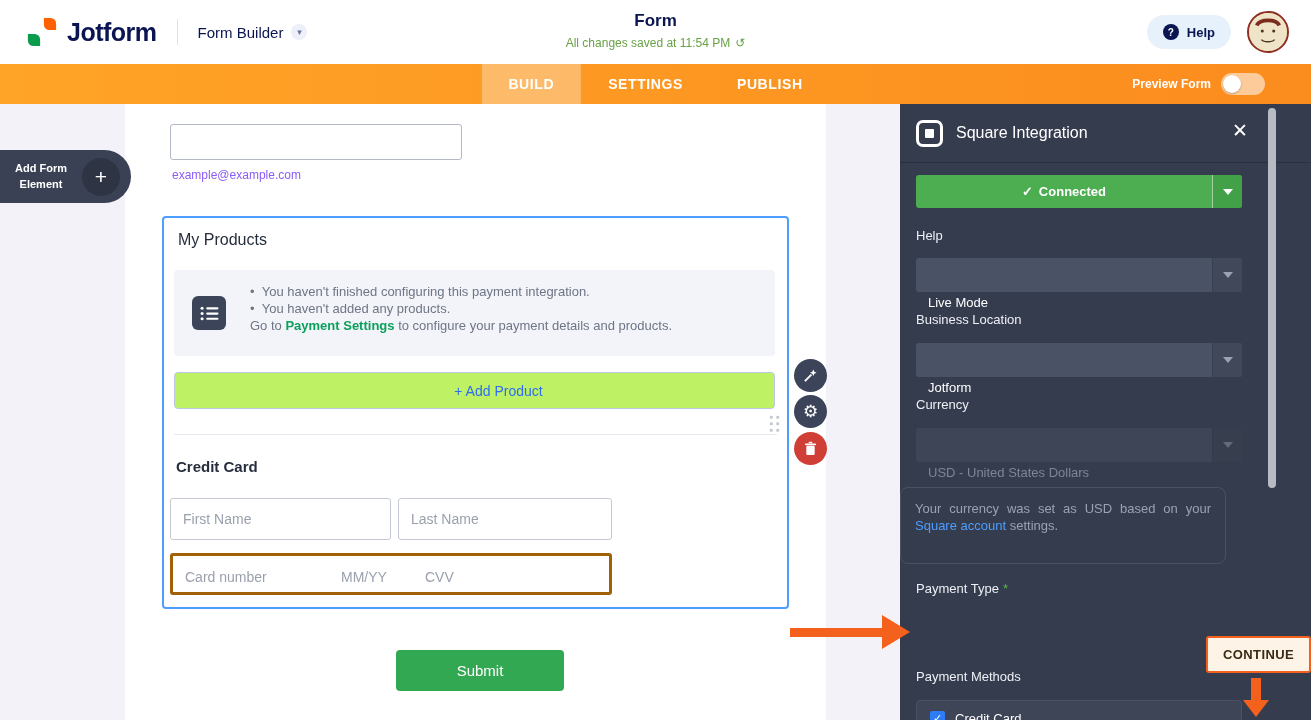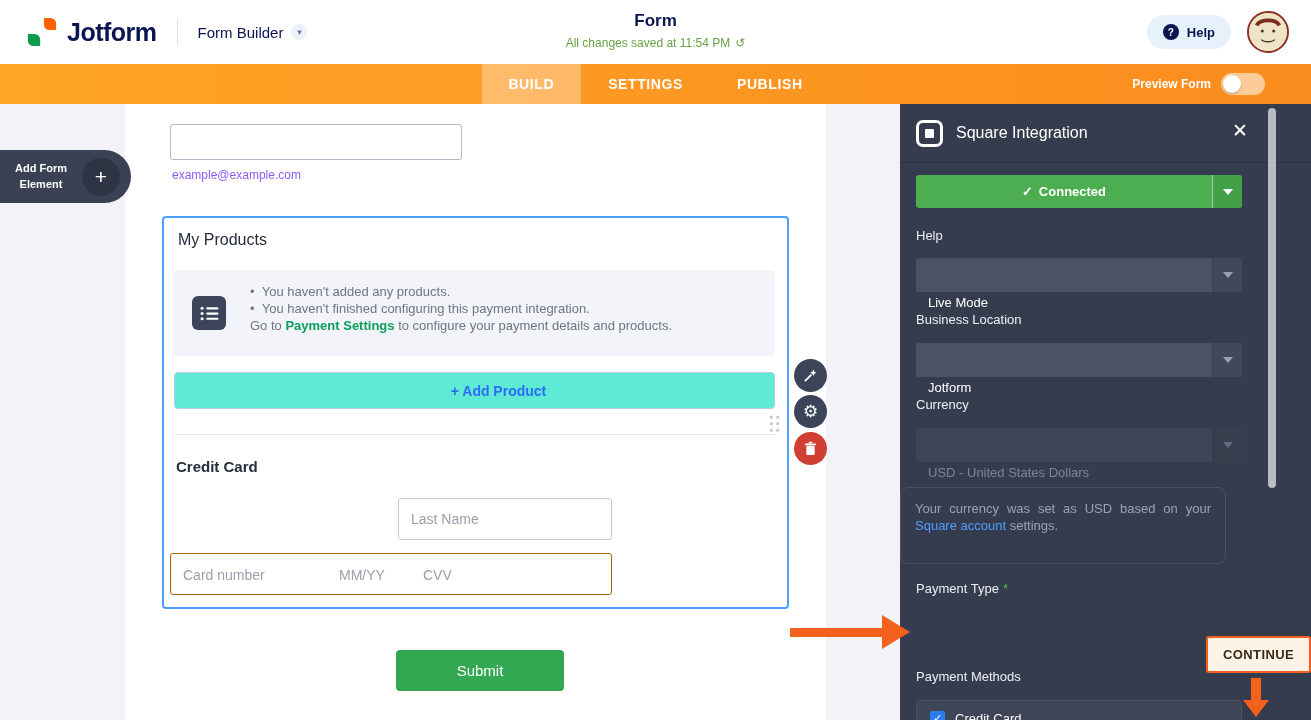--- a/index.html
+++ b/index.html
@@ -43,29 +43,29 @@
 
   .email-input { position:absolute; left:45px; top:20px; width:292px; height:36px; border:1px solid #b3b8c6; border-radius:3px; background:#fff; font:inherit; padding:0 10px; }
   .email-helper { position:absolute; left:47px; top:64px; font-size:12px; color:#8b5cf6; }
 
   .product-block { position:absolute; left:37px; top:112px; width:627px; height:393px; border:2px solid #4e9eff; border-radius:4px; background:#fff; }
   .pb-title { position:absolute; left:14px; top:13px; font-size:16px; color:#252d3c; }
   .warnbox { position:absolute; left:10px; top:52px; width:601px; height:86px; background:#f2f4f9; border-radius:4px; }
   .warn-icon { position:absolute; left:18px; top:26px; width:34px; height:34px; background:#3b4459; border-radius:6px; display:flex; align-items:center; justify-content:center; }
   .warn-lines { position:absolute; left:76px; top:13px; font-size:13px; color:#6e7585; line-height:17px; }
   .warn-link { color:#0ba05c; font-weight:bold; cursor:pointer; }
-  .addprod { position:absolute; left:10px; top:154px; width:601px; height:37px; background:#5eead4; border:1px solid #bac7e6; border-radius:4px; display:flex; align-items:center; justify-content:center; font-size:14px; font-weight:bold; color:#2e6cf6; cursor:pointer;padding-left:48px; }
+  .addprod { position:absolute; left:10px; top:154px; width:601px; height:37px; background:#bef264; border:1px solid #bac7e6; border-radius:4px; display:flex; align-items:center; justify-content:center; font-size:14px; font-weight:normal; color:#2e6cf6; cursor:pointer;padding-left:48px; }
   .dots { position:absolute; right:6px; top:196px; width:13px; height:19px; background-image:radial-gradient(#c3c7d2 1.5px, transparent 1.6px); background-size:6.5px 6.5px; cursor:grab; }
   .pb-divider { position:absolute; left:10px; right:10px; top:216px; height:1px; background:#e8eaf1; }
   .cc-title { position:absolute; left:12px; top:240px; font-size:15px; font-weight:bold; color:#252d3c; }
   .mock-input { position:absolute; border:1px solid #c4c9d4; border-radius:3px; background:#fff; font:inherit; font-size:14px; color:#2c3345; padding:0 12px; }
   .mock-input::placeholder { color:#9aa0ad; opacity:1; }
   .fn { left:6px; top:280px; width:221px; height:42px; }
   .ln { left:234px; top:280px; width:214px; height:42px; }
-  .card-field { position:absolute; left:6px; top:335px; width:442px; height:42px; border:1px solid #a16207; border-radius:3px; background:#fff; cursor:text; }
+  .card-field { position:absolute; left:6px; top:335px; width:442px; height:42px; border:3px solid #a16207; border-radius:3px; background:#fff; cursor:text; }
   .card-ph { position:absolute; top:13px; font-size:14px; color:#9aa0ad; }
   .ph-number { left:12px; } .ph-exp { left:168px; } .ph-cvv { left:252px; }
   .submit-btn { position:absolute; left:271px; top:546px; width:168px; height:41px; background:#33a852; color:#fff; border:none; border-radius:4px; font-size:15px; font-family:inherit; cursor:pointer; }
 
   
   .fab { position:absolute; width:33px; height:33px; border-radius:50%; display:flex; align-items:center; justify-content:center; z-index:3; cursor:pointer; color:#fff; }
   .fab-wand { left:794px; top:359px; background:#3b4459; }
   .fab-gear { left:794px; top:395px; background:#3b4459; font-size:17px; }
   .fab-trash { left:794px; top:432px; background:#cf3f36; }
 
@@ -182,31 +182,32 @@
               <circle cx="2.2" cy="3" r="1.6"></circle>
               <rect x="6.5" y="2" width="13" height="2.2" rx="1.1"></rect>
               <circle cx="2.2" cy="8.5" r="1.6"></circle>
               <rect x="6.5" y="7.5" width="13" height="2.2" rx="1.1"></rect>
               <circle cx="2.2" cy="14" r="1.6"></circle>
               <rect x="6.5" y="13" width="13" height="2.2" rx="1.1"></rect>
             </g>
           </svg>
       </div>
       <div class="warn-lines">
+        <div><span>•</span>&nbsp;&nbsp;<span>You haven't finished configuring this payment integration.</span></div>
         <div><span>•</span>&nbsp;&nbsp;<span>You haven't added any products.</span></div>
-        <div><span>•</span>&nbsp;&nbsp;<span>You haven't finished configuring this payment integration.</span></div>
         <div><span>Go to </span><span class="warn-link">Payment Settings</span><span> to configure your payment details and products.</span></div>
       </div>
     </div>
 
     <div class="addprod">+ Add Product</div>
     <div class="dots"></div>
     <div class="pb-divider"></div>
 
     <div class="cc-title">Credit Card</div>
+    <input class="mock-input fn" placeholder="First Name" style="">
     <input class="mock-input ln" placeholder="Last Name" style="">
     <div class="card-field">
       <span class="card-ph ph-number">Card number</span>
       <span class="card-ph ph-exp">MM/YY</span>
       <span class="card-ph ph-cvv">CVV</span>
     </div>
   </div>
 
   <button class="submit-btn">Submit</button>
 </div>

